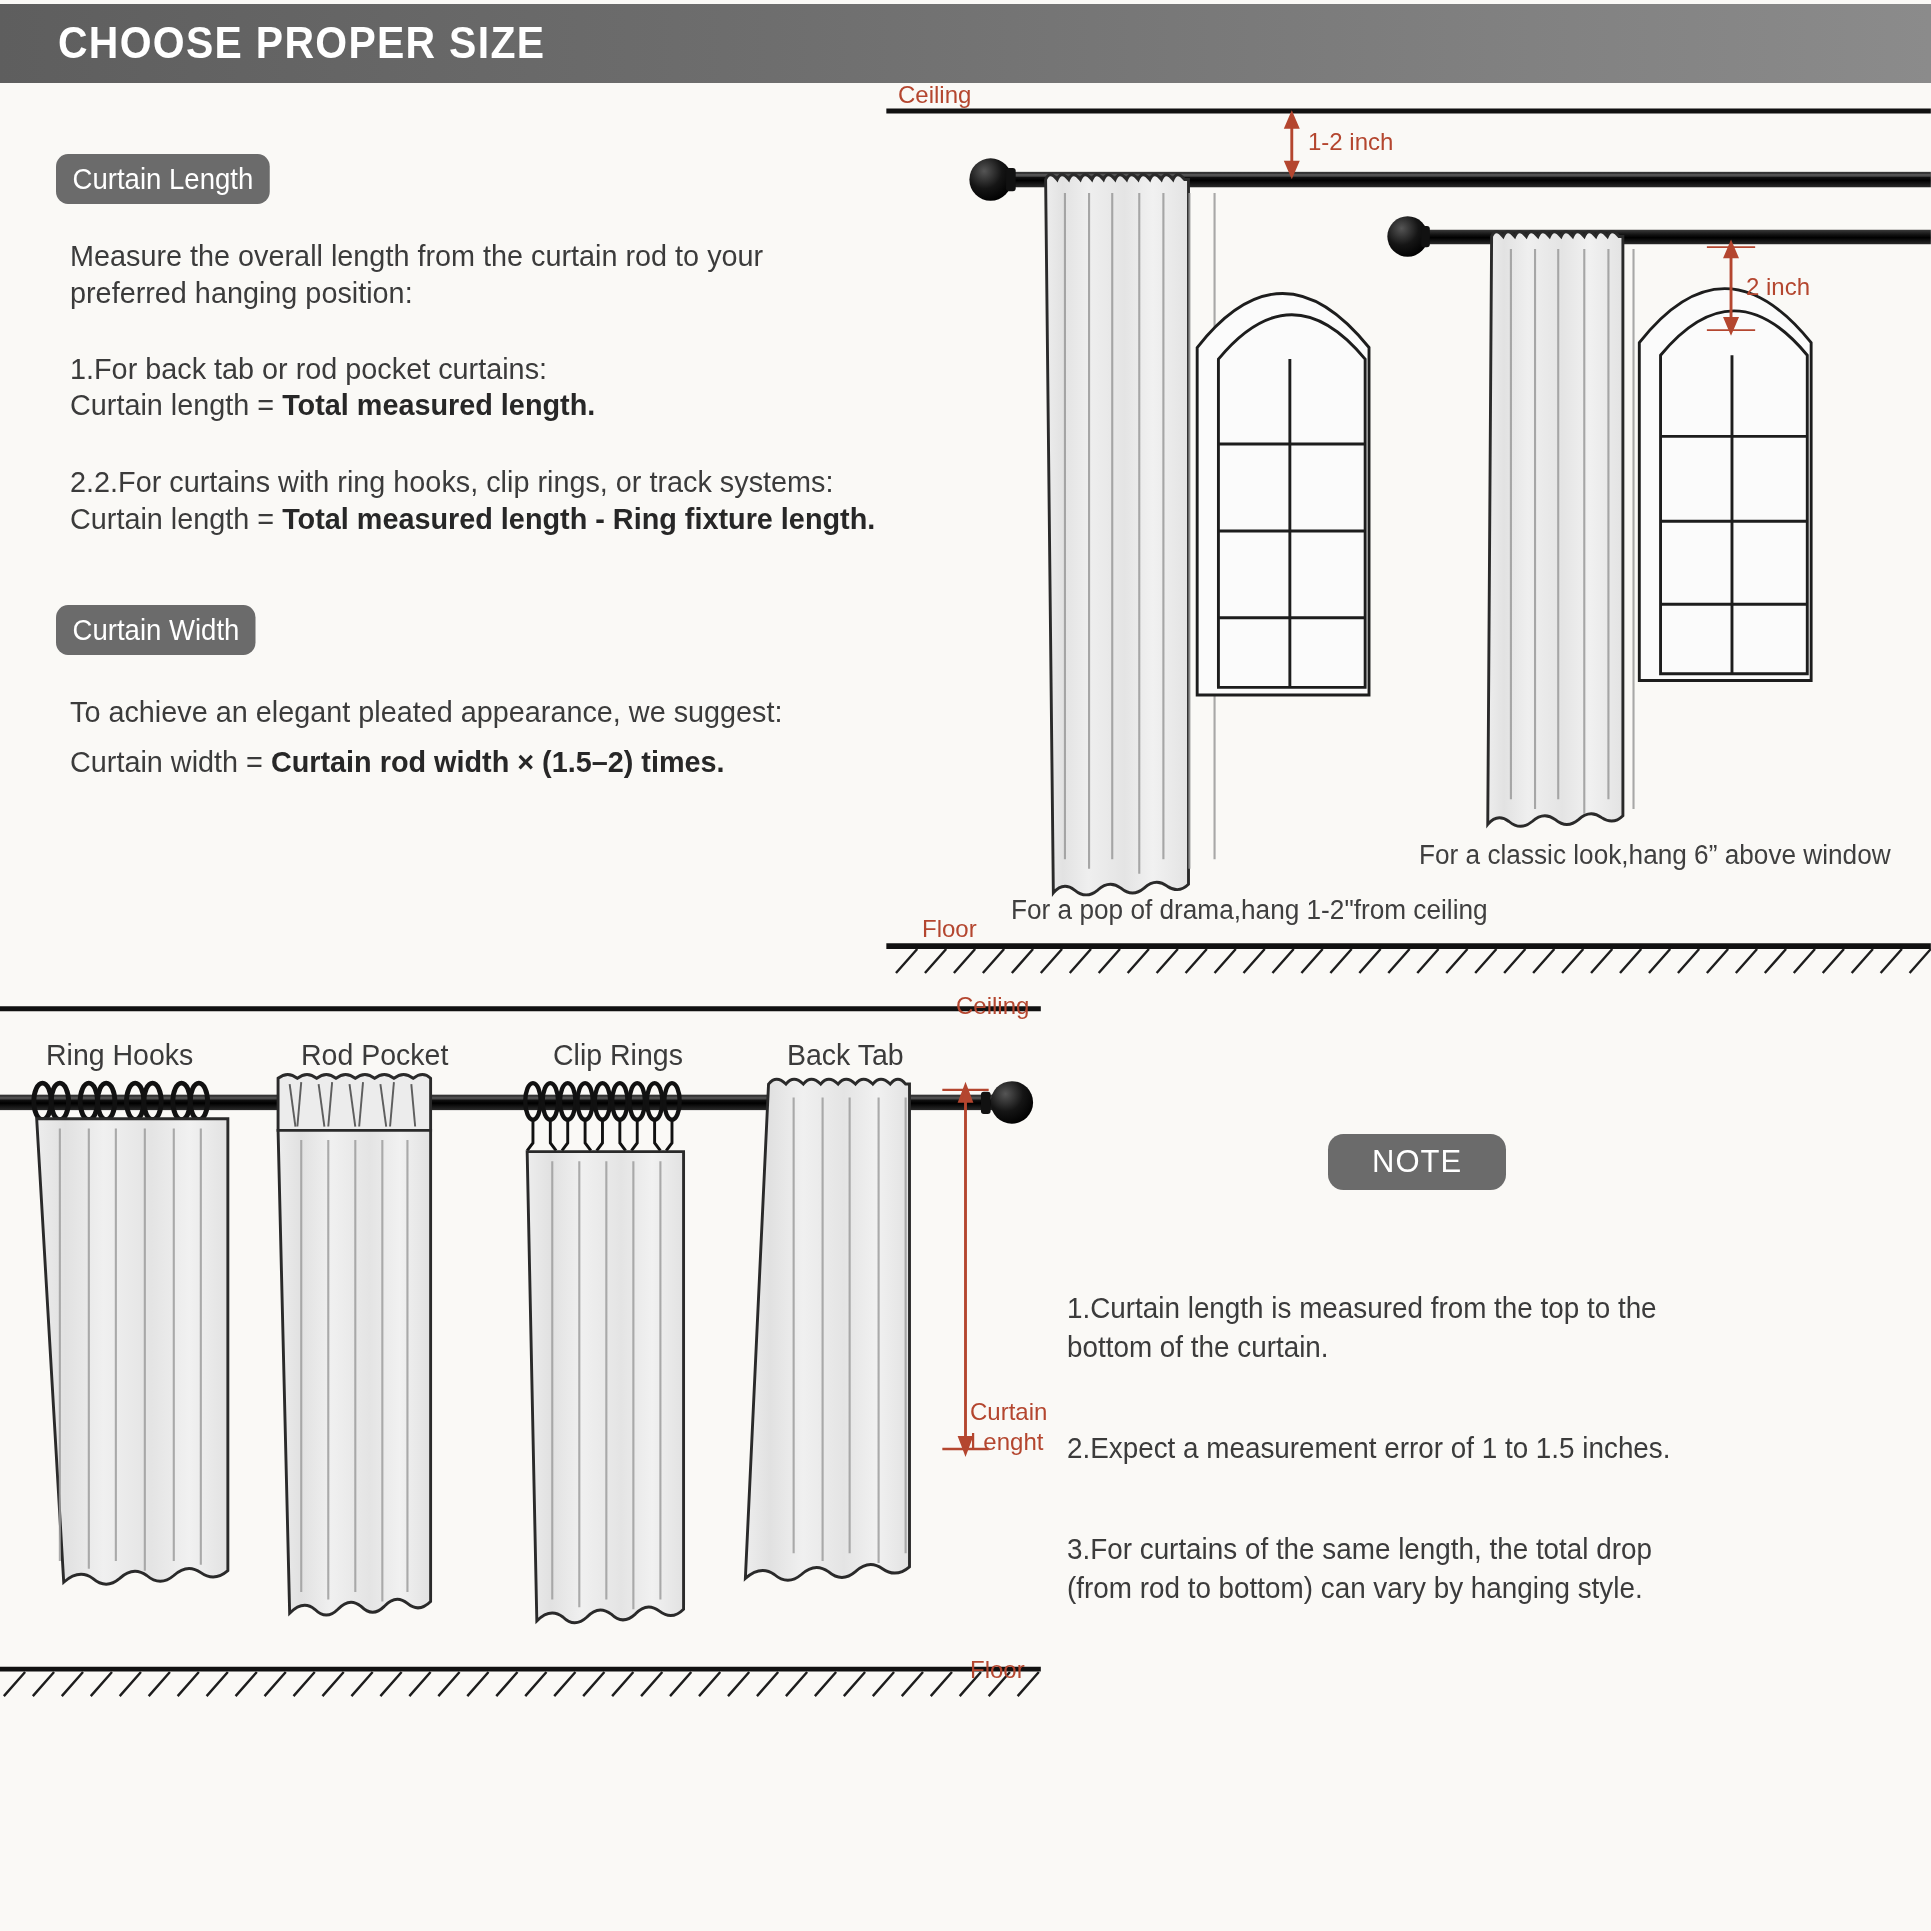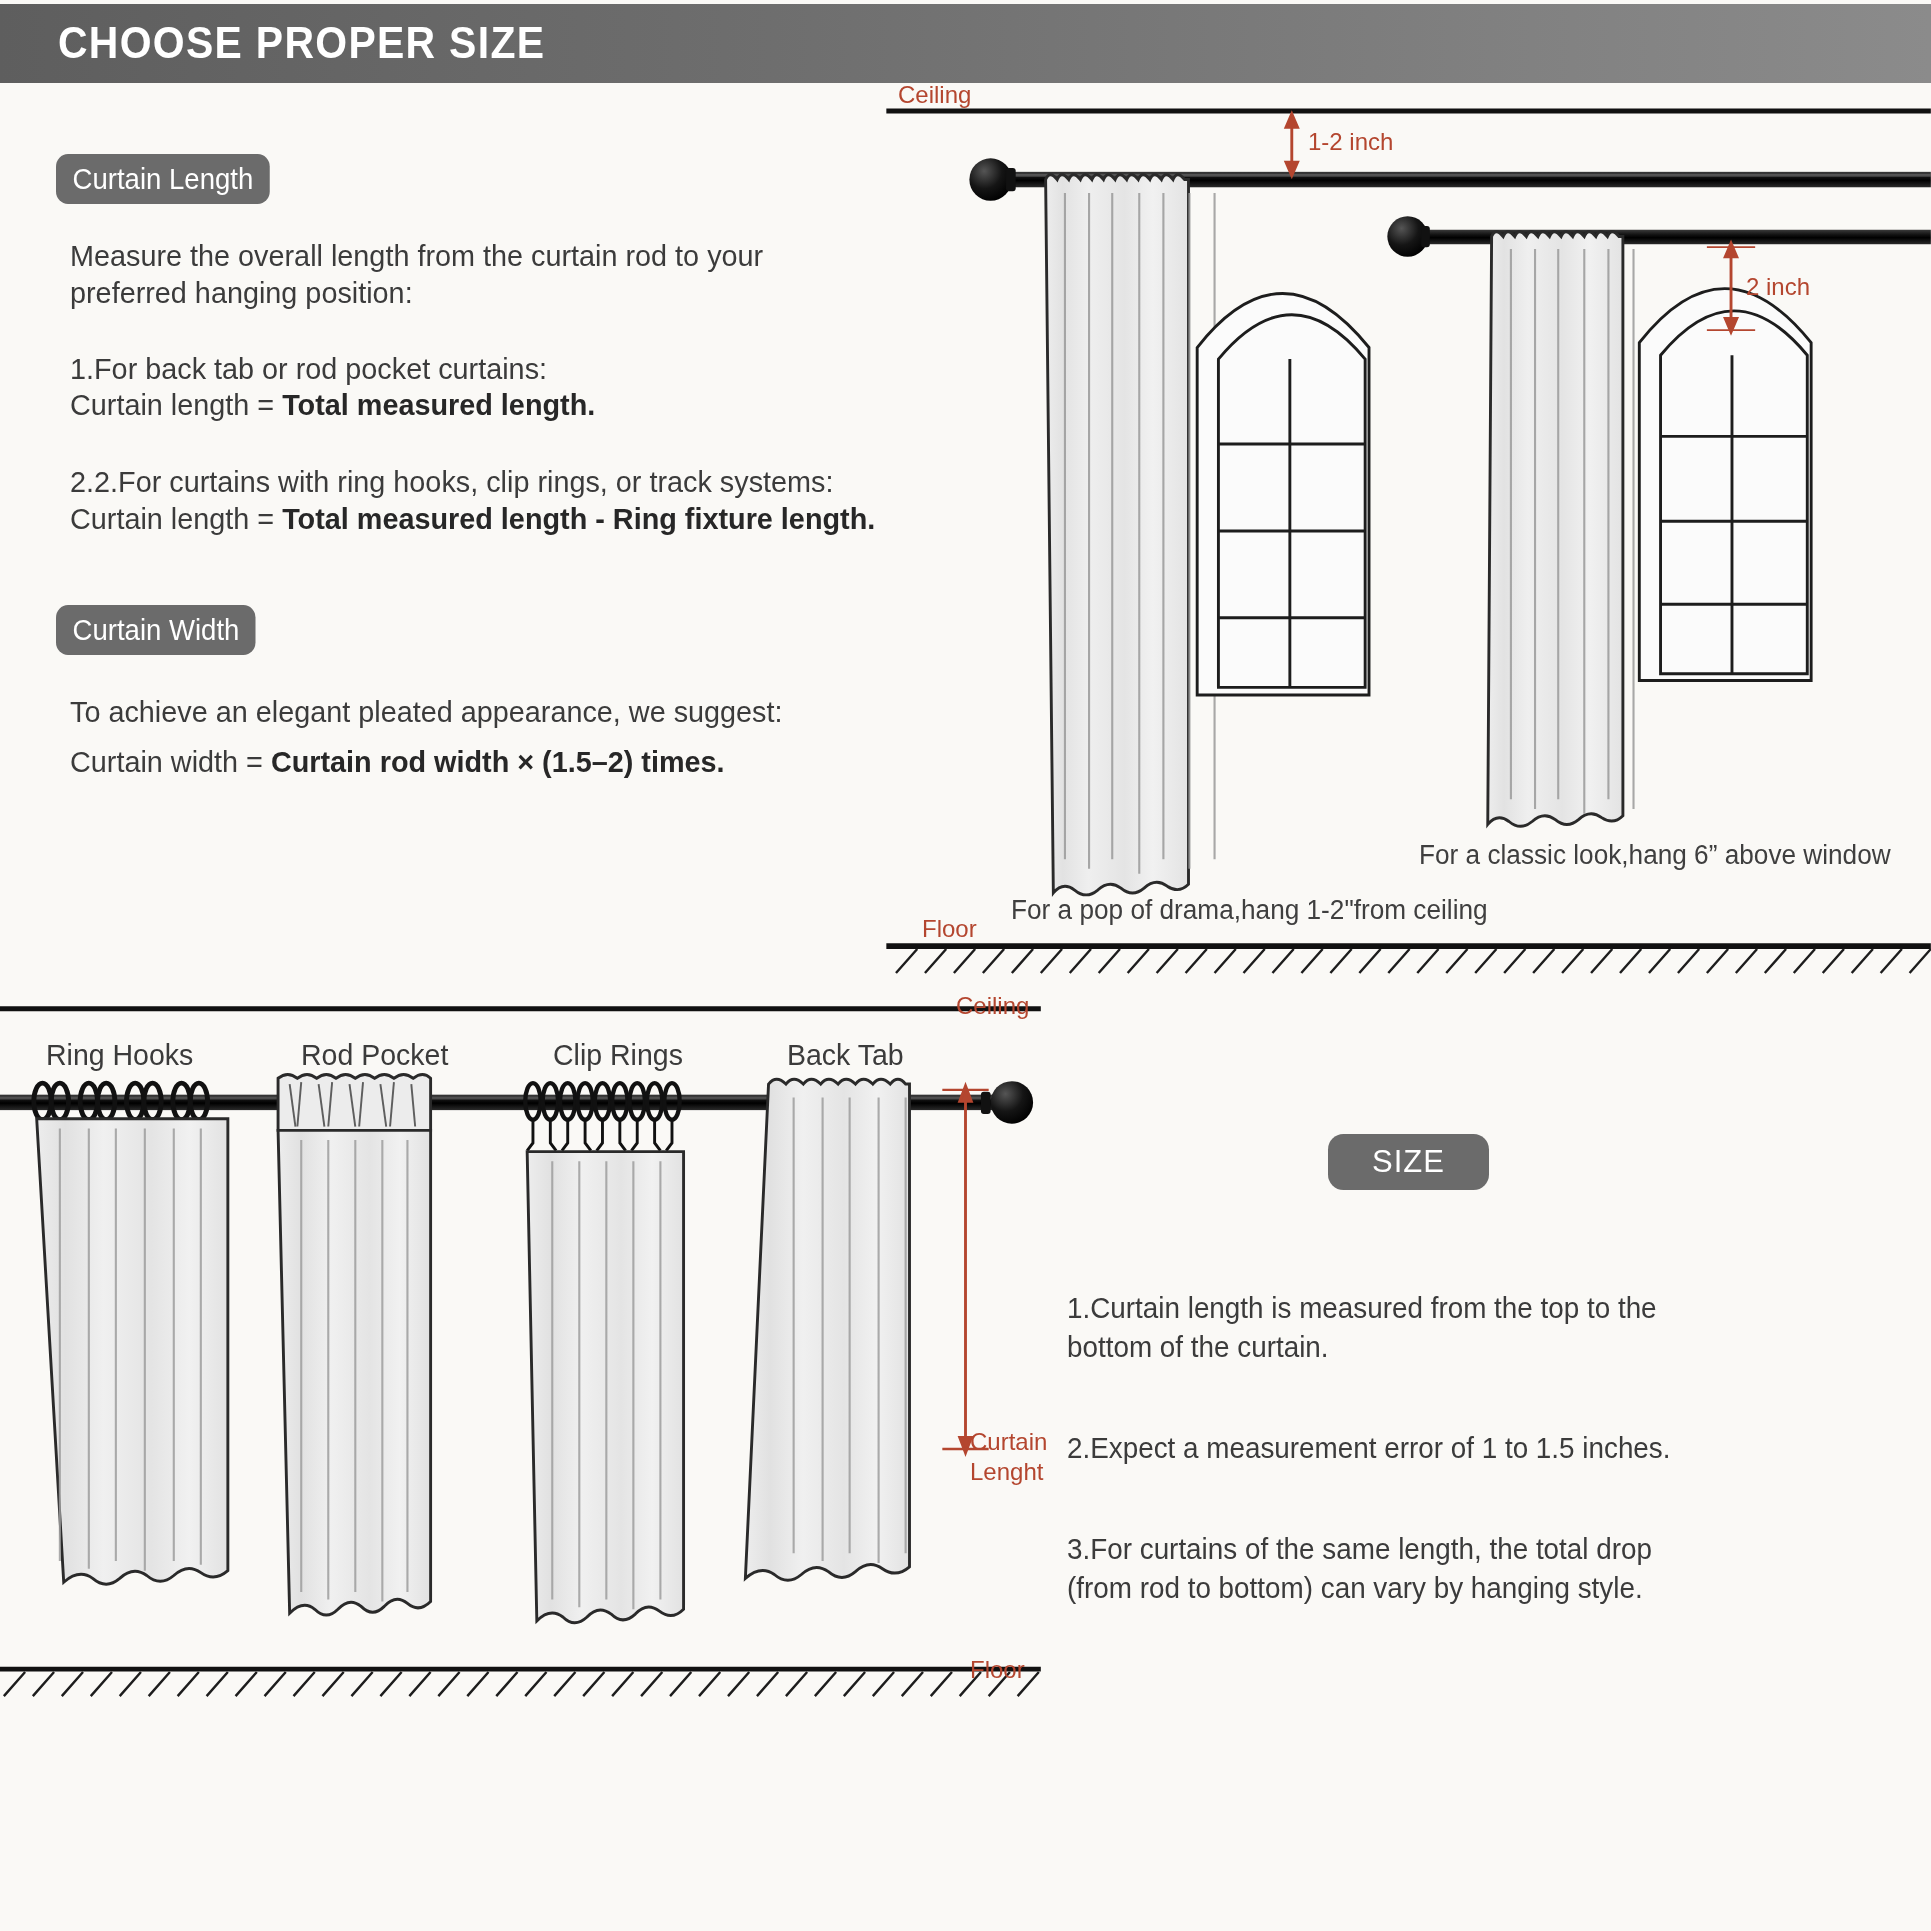--- a/index.html
+++ b/index.html
@@ -338,29 +338,29 @@
                M484 756 l22 -25 M514 756 l22 -25 M544 756 l22 -25 M574 756 l22 -25
                M604 756 l22 -25 M634 756 l22 -25 M664 756 l22 -25 M694 756 l22 -25
                M724 756 l22 -25 M754 756 l22 -25 M784 756 l22 -25 M814 756 l22 -25
                M844 756 l22 -25 M874 756 l22 -25 M904 756 l22 -25 M934 756 l22 -25
                M964 756 l22 -25 M994 756 l22 -25 M1024 756 l22 -25 M1054 756 l22 -25"></path>
     </g>
   </svg>
 
   <div class="redlabel" style="left:956px;top:992px;">Ceiling</div>
   <div class="redlabel" style="left:970px;top:1656px;">Floor</div>
-  <div class="redlabel two" style="left:970px;top:1397px;margin-top:30px;">Curtain
+  <div class="redlabel two" style="left:970px;top:1397px;">Curtain
 Lenght</div>
 
   <div class="hdrlabel" style="left:46px;top:1038px;">Ring Hooks</div>
   <div class="hdrlabel" style="left:301px;top:1038px;">Rod Pocket</div>
   <div class="hdrlabel" style="left:553px;top:1038px;">Clip Rings</div>
   <div class="hdrlabel" style="left:787px;top:1038px;">Back Tab</div>
 
-  <div class="pill note" style="left:1328px;top:1134px;">SIZE</div>
+  <div class="pill note" style="left:1328px;top:1134px;">NOTE</div>
 
   <div class="txt" style="left:1067px;top:1289px;width:792px;font-size:29px;line-height:39px;">1.Curtain length is measured from the top to the
 bottom of the curtain.</div>
   <div class="txt" style="left:1067px;top:1429px;width:792px;font-size:29px;line-height:39px;">2.Expect a measurement error of 1 to 1.5 inches.</div>
   <div class="txt" style="left:1067px;top:1530px;width:811px;font-size:29px;line-height:39px;">3.For curtains of the same length, the total drop
  (from rod to bottom) can vary by hanging style.</div>
 
 </div>
 
 

